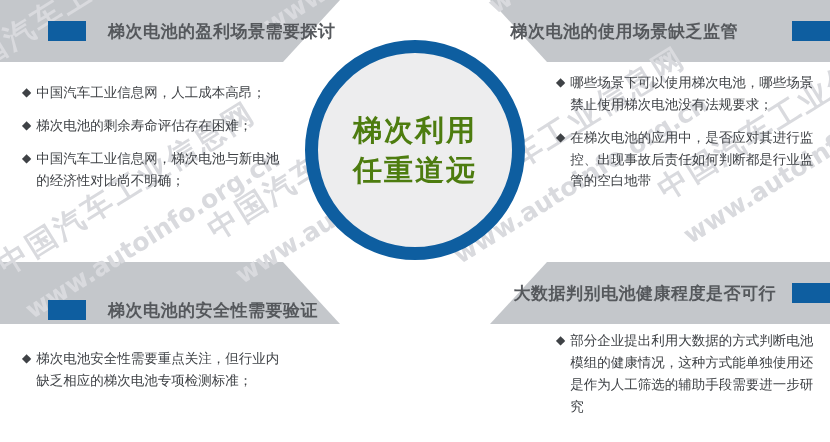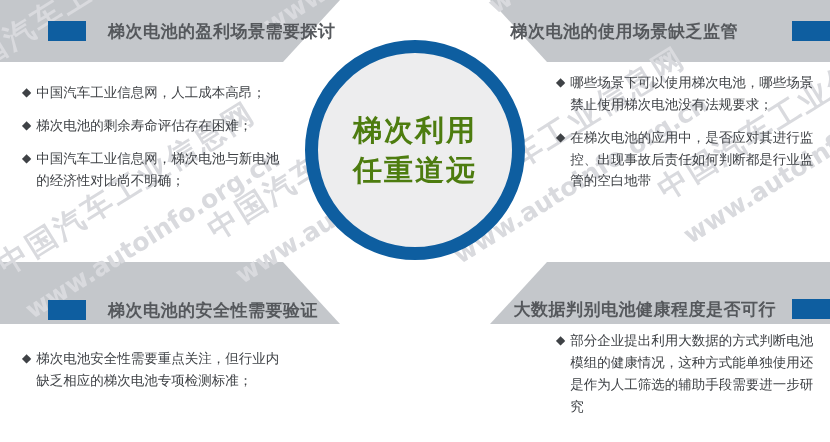--- a/index.html
+++ b/index.html
@@ -49,21 +49,21 @@
     position: absolute;
     z-index: 3;
     display: flex;
     align-items: center;
     height: 62px;
     padding-left: 48px;
   }
   .hdr-tl { left: 0;  top: 0;   }
   .hdr-tr { right: 0; top: 0; gap: 38px;   }
   .hdr-bl { left: 0;  top: 262px; margin-top: 17px; }
-  .hdr-br { right: 0; top: 278px; }
+  .hdr-br { right: 0; top: 262px; }
 
   .sq {
     width: 38px;
     height: 20px;
     flex: 0 0 auto;
   }
   .hdr-title {
     font-size: 17px;
     font-weight: bold;
     color: #55585c;

